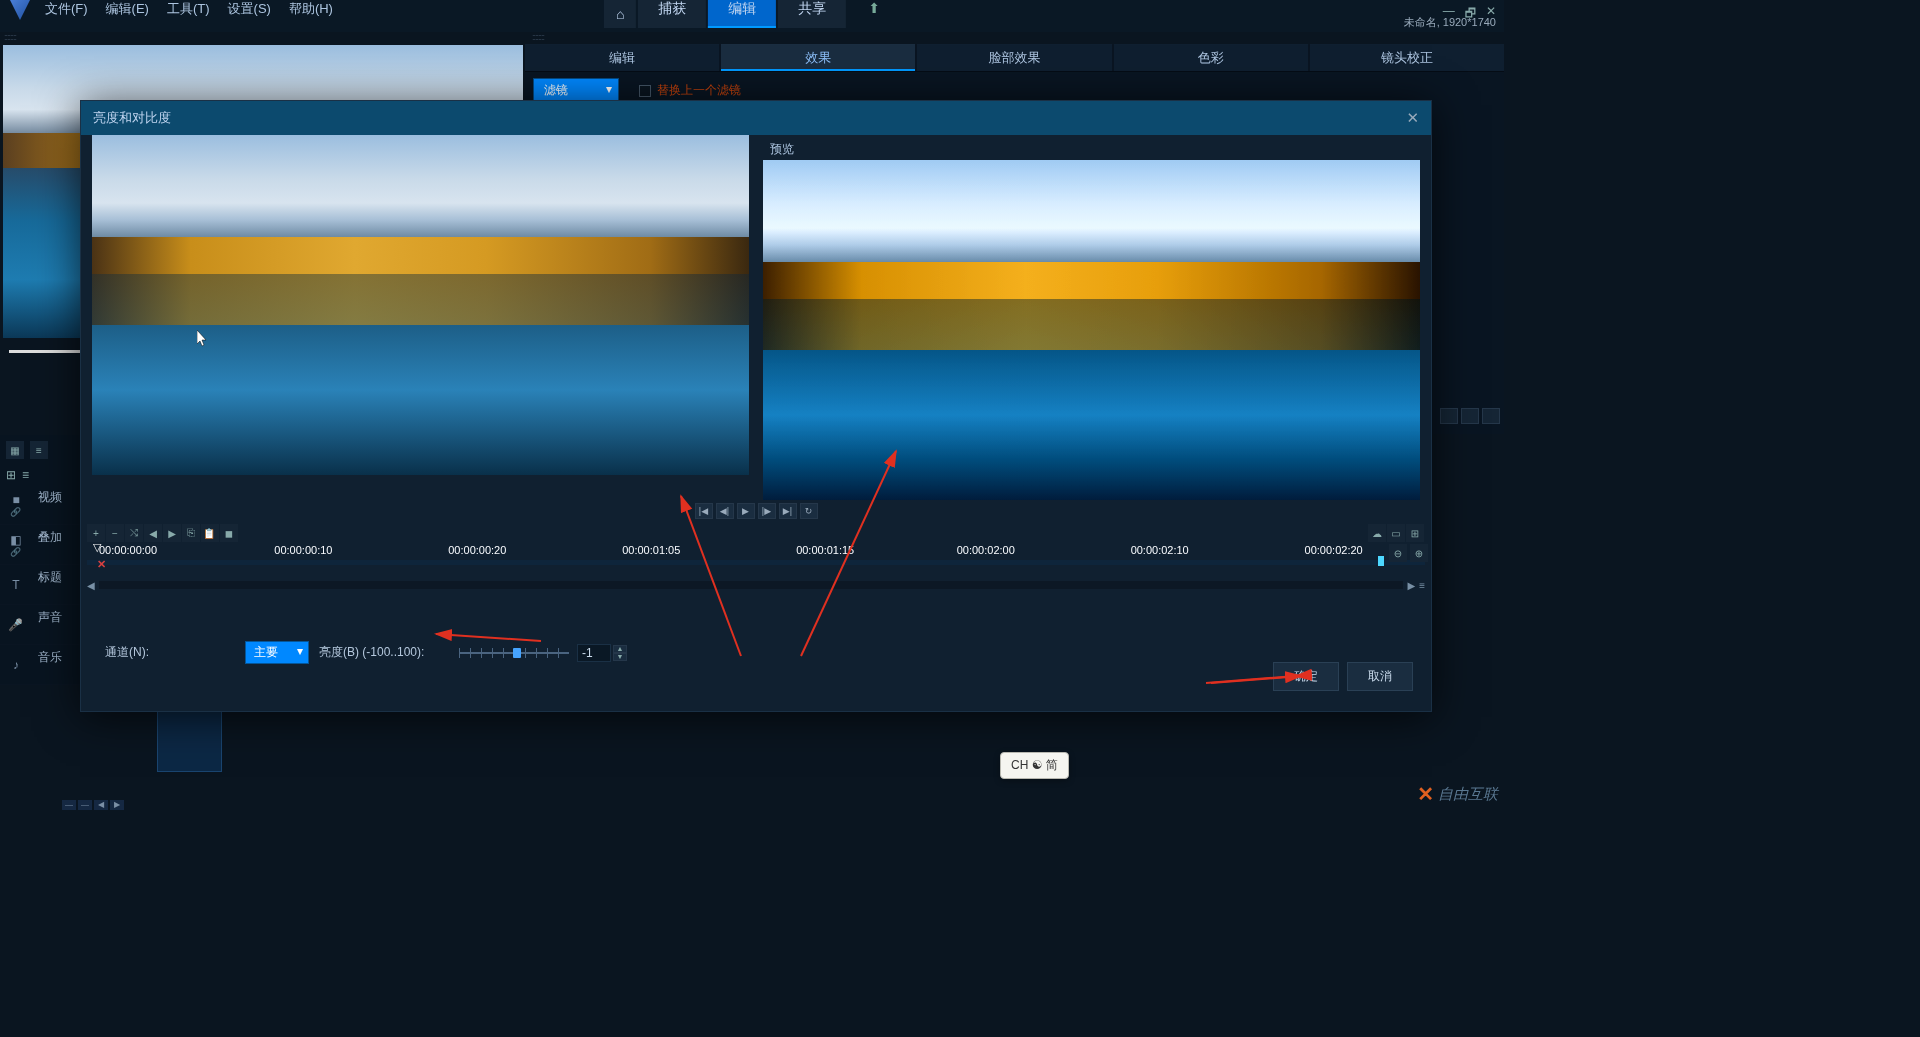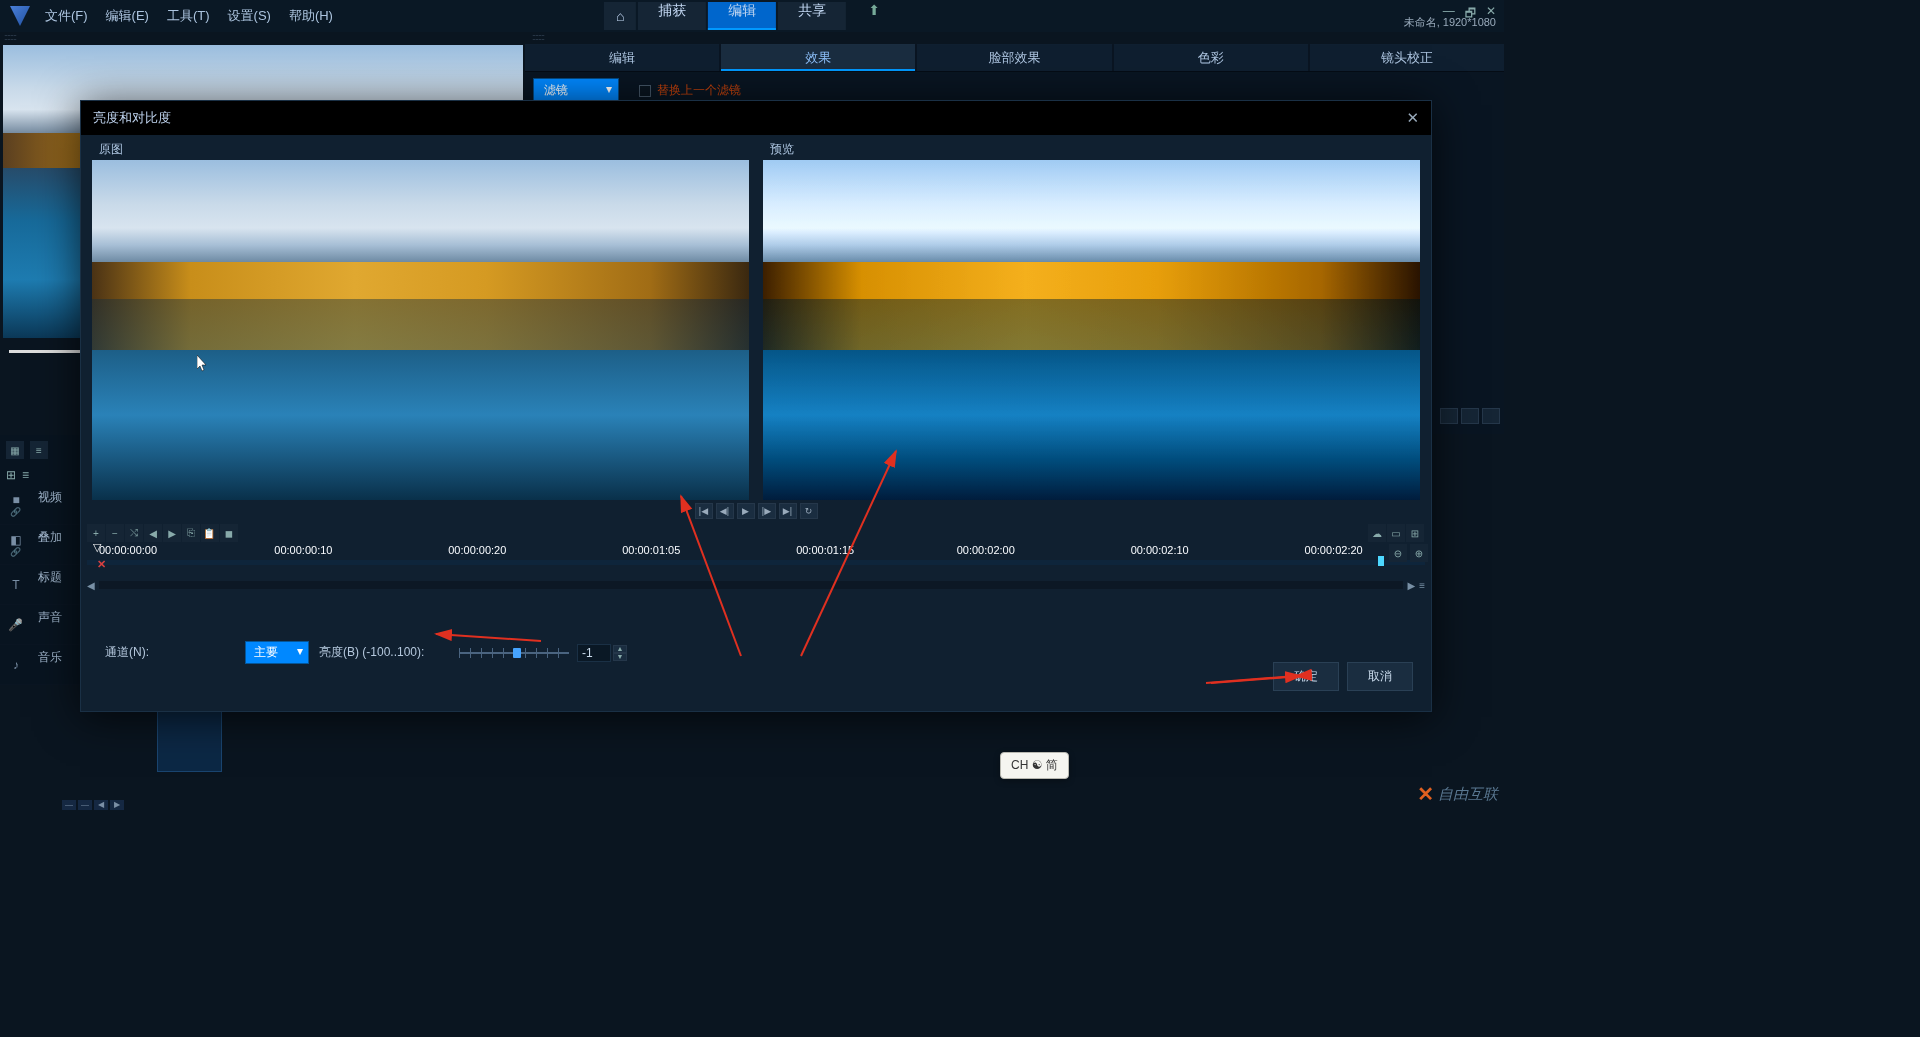--- a/index.html
+++ b/index.html
@@ -12,21 +12,21 @@
   height: 812px;
   overflow: hidden;
   position: relative;
 }
 
 
 .top-bar {
   height: 32px;
   background: #0a1825;
   display: flex;
-  align-items: center;
+  align-items: flex-start;
   padding: 0 10px;
   position: relative;
 }
 .logo-v {
   width: 20px; height: 20px;
   background: linear-gradient(135deg, #4a7fd8, #2050a0);
   clip-path: polygon(0 0, 100% 0, 50% 100%);
   margin-right: 15px;
 }
 .menu-items { display: flex; gap: 18px; }
@@ -127,21 +127,21 @@
   background: #102030;
   border: 1px solid #1a3045;
   box-shadow: 0 5px 40px rgba(0,0,0,0.7);
   display: flex;
   flex-direction: column;
 }
 .dialog-title {
   padding: 8px 12px;
   font-size: 13px;
   color: #c0d5f0;
-  background: #000000;
+  background: #0c4a6e;
   display: flex;
   align-items: center;
 }
 .dialog-close { margin-left: auto; color: #9ab; cursor: pointer; font-size: 15px; }
 .dialog-image-row {
   display: flex;
   padding: 0 4px;
 }
 .dialog-col { flex: 1; padding: 0 4px; }
 .dialog-col-label { padding: 6px 10px 2px; color: #adc5e0; font-size: 12px; }
@@ -397,21 +397,21 @@
     <div class="top-tab">捕获</div>
     <div class="top-tab active">编辑</div>
     <div class="top-tab">共享</div>
     <div class="top-tab upload">⬆</div>
   </div>
   <div class="window-controls">
     <span>—</span>
     <span>🗗</span>
     <span>✕</span>
   </div>
-  <div class="stats-label">未命名, 1920*1080</div>
+  <div class="stats-label">未命名, 1920*1740</div>
 </div>
 
 <div class="grip-row">
   <div class="grip-left">::::::::</div>
   <div class="grip-right">::::::::</div>
 </div>
 
 <div class="main-row">
   <div class="preview-pane">
     <div class="preview-image"></div>
@@ -492,21 +492,20 @@
   <div class="timeline-clip"></div>
 </div>
 
 <div class="dialog">
   <div class="dialog-title">
     <span>亮度和对比度</span>
     <span class="dialog-close">✕</span>
   </div>
   <div class="dialog-image-row">
     <div class="dialog-col">
-      <div class="dialog-col-label">原图</div>
       <div class="dialog-image-box">
         <svg class="cursor-arrow" viewBox="0 0 12 18">
             <path d="M0 0 L0 14 L3 11 L5 16 L7 15 L5 10 L9 10 Z" fill="white" stroke="black" stroke-width="0.5"></path>
           </svg>
       </div>
     </div>
     <div class="dialog-col">
       <div class="dialog-col-label">预览</div>
       <div class="dialog-image-box" style="filter: brightness(0.99) contrast(1.24)"></div>
     </div>

